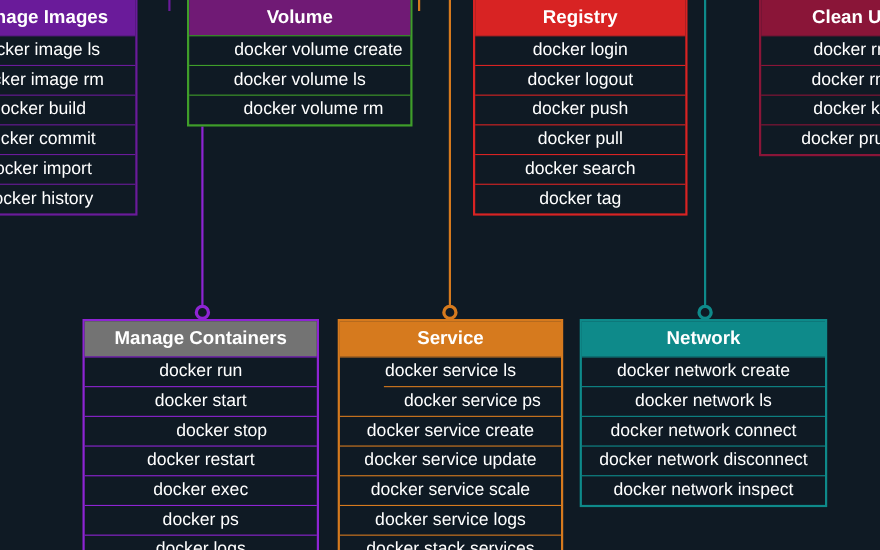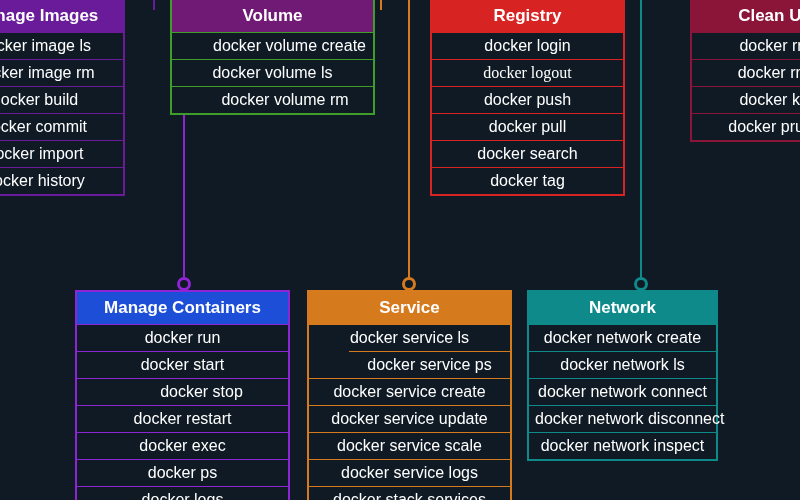--- a/index.html
+++ b/index.html
@@ -72,57 +72,57 @@
 <div class="box" style="left:170px; top:-2px; width:205px; border-color:#3f9e2a;">
   <div class="header" style="background:#701a75;">Volume</div>
   <div class="cmd" style="border-color:#3f9e2a;padding-left:40px;">docker volume create</div>
   <div class="cmd" style="border-color:#3f9e2a;">docker volume ls</div>
   <div class="cmd" style="border-color:#3f9e2a;padding-left:31px;">docker volume rm</div>
 </div>
 
 <div class="box" style="left:430px; top:-2px; width:195px; border-color:#d82323;">
   <div class="header" style="background:#d82323;">Registry</div>
   <div class="cmd" style="border-color:#d82323;">docker login</div>
-  <div class="cmd" style="border-color:#d82323;font-family:Liberation Serif, serif;">docker logout</div>
+  <div class="cmd" style="border-color:#d82323;">docker logout</div>
   <div class="cmd" style="border-color:#d82323;">docker push</div>
   <div class="cmd" style="border-color:#d82323;">docker pull</div>
   <div class="cmd" style="border-color:#d82323;">docker search</div>
   <div class="cmd" style="border-color:#d82323;">docker tag</div>
 </div>
 
 <div class="box" style="left:690px; top:-2px; width:170px; border-color:#8a1538;">
   <div class="header" style="background:#8a1538;">Clean Up</div>
   <div class="cmd" style="border-color:#8a1538;">docker rm</div>
   <div class="cmd" style="border-color:#8a1538;">docker rmi</div>
   <div class="cmd" style="border-color:#8a1538;">docker kill</div>
   <div class="cmd" style="border-color:#8a1538;">docker prune</div>
 </div>
 
 <div class="box" style="left:75px; top:290px; width:215px; border-color:#8e24d3;">
-  <div class="header" style="background:#1d4ed8;">Manage Containers</div>
+  <div class="header" style="background:#737373;">Manage Containers</div>
   <div class="cmd" style="border-color:#8e24d3;">docker run</div>
   <div class="cmd" style="border-color:#8e24d3;">docker start</div>
   <div class="cmd" style="border-color:#8e24d3;padding-left:44px;">docker stop</div>
   <div class="cmd" style="border-color:#8e24d3;">docker restart</div>
   <div class="cmd" style="border-color:#8e24d3;">docker exec</div>
   <div class="cmd" style="border-color:#8e24d3;">docker ps</div>
   <div class="cmd" style="border-color:#8e24d3;">docker logs</div>
 </div>
 
 <div class="box" style="left:307px; top:290px; width:205px; border-color:#d67a1e;">
   <div class="header" style="background:#d67a1e;">Service</div>
   <div class="cmd" style="border-color:#d67a1e;">docker service ls</div>
   <div class="cmd" style="border-color:#d67a1e;margin-left:40px;">docker service ps</div>
   <div class="cmd" style="border-color:#d67a1e;">docker service create</div>
   <div class="cmd" style="border-color:#d67a1e;">docker service update</div>
   <div class="cmd" style="border-color:#d67a1e;">docker service scale</div>
   <div class="cmd" style="border-color:#d67a1e;">docker service logs</div>
   <div class="cmd" style="border-color:#d67a1e;">docker stack services</div>
 </div>
 
-<div class="box" style="left:527px; top:290px; width:191px; border-color:#0e8a8a;">
+<div class="box" style="left:527px; top:290px; width:225px; border-color:#0e8a8a;">
   <div class="header" style="background:#0e8a8a;">Network</div>
   <div class="cmd" style="border-color:#0e8a8a;">docker network create</div>
   <div class="cmd" style="border-color:#0e8a8a;">docker network ls</div>
   <div class="cmd" style="border-color:#0e8a8a;">docker network connect</div>
   <div class="cmd" style="border-color:#0e8a8a;">docker network disconnect</div>
   <div class="cmd" style="border-color:#0e8a8a;">docker network inspect</div>
 </div>
 
 </body></html>

